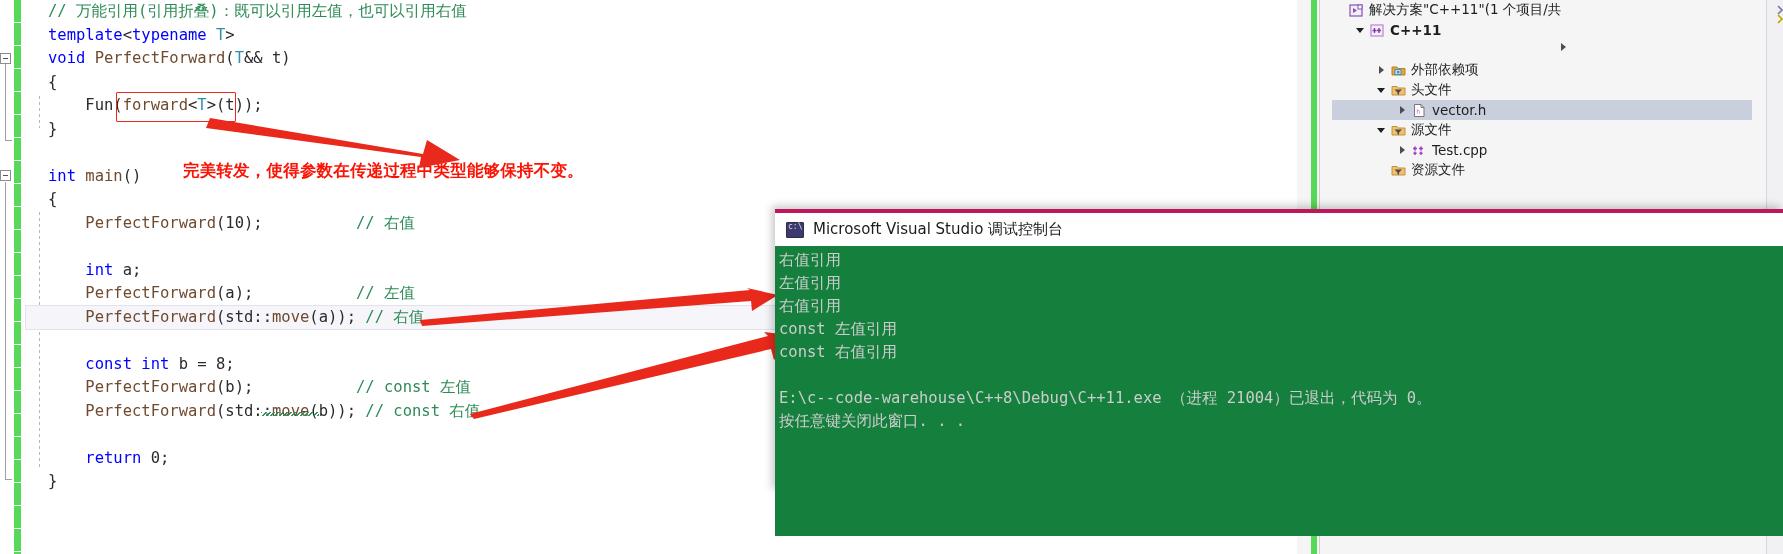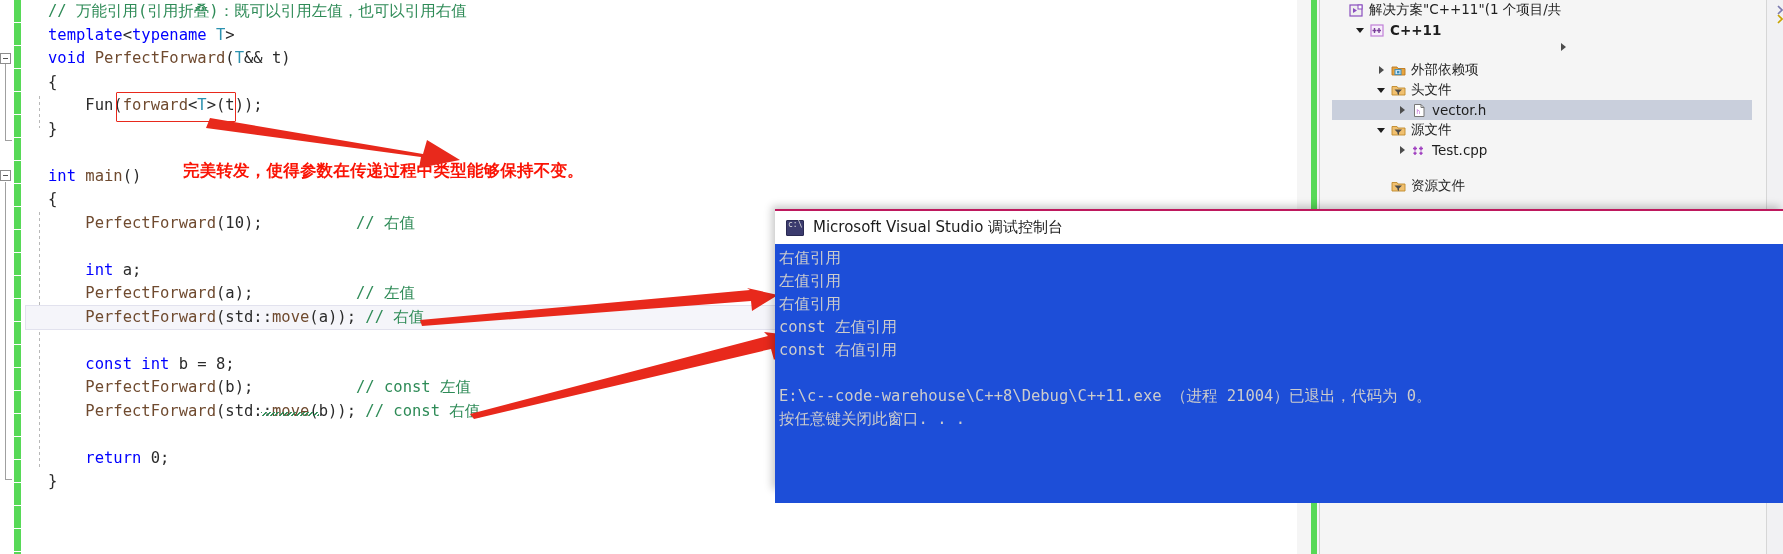--- a/index.html
+++ b/index.html
@@ -116,37 +116,37 @@
     border-left:1px solid #d6d6d6;
   }
   .vtab{position:absolute;left:8px;top:3px;}
   
   #console{
     position:absolute;left:775px;top:209px;width:1008px;height:283px;
     box-shadow:-3px -3px 8px rgba(0,0,0,.22);
   }
   .con-title{
     height:33px;background:#ffffff;display:flex;align-items:center;
-    border-top:2px solid #be185d;
+    border-top:4px solid #be185d;
   }
   .con-ico{
     width:16px;height:14px;margin-left:11px;margin-right:9px;
     background:#3b3b6e;border:1px solid #2a2a52;position:relative;border-radius:1px;
     flex:0 0 16px;
   }
   .con-ico::after{
     content:"c:\\";position:absolute;left:1px;top:-1px;color:#dcdcdc;
     font-family:"DejaVu Sans Mono","Liberation Mono",monospace;font-size:8px;
   }
   .con-title-text{
     font-family:"DejaVu Sans","Liberation Sans",sans-serif;
     font-size:15px;color:#1b1b1b;
   }
   .con-body{
-    height:259px;background:#1d4ed8;overflow:hidden;
+    height:290px;background:#15803d;overflow:hidden;
     font-family:"DejaVu Sans Mono","Liberation Mono",monospace;
     font-size:15.5px;line-height:23px;color:#cccccc;
     padding:3px 0 0 4px;white-space:pre;box-sizing:border-box;
   }
   .con-line{height:23px;}
   .con-gap{height:23px;}
 </style>
 </head>
 <body>
 
@@ -283,21 +283,21 @@
           <span class="ico">
             <svg width="15" height="15" viewBox="0 0 15 15">
               <path d="M3 3.5 L3 7.5 M1 5.5 L5 5.5" stroke="#a040c0" stroke-width="1.6"></path>
               <path d="M9 3.5 L9 7.5 M7 5.5 L11 5.5" stroke="#a040c0" stroke-width="1.6"></path>
               <path d="M3 8.5 L3 12 M1.4 10.2 L4.6 10.2" stroke="#a040c0" stroke-width="1.4"></path>
               <path d="M9 8.5 L9 12 M7.4 10.2 L10.6 10.2" stroke="#a040c0" stroke-width="1.4"></path>
             </svg>
           </span>
           <span class="se-label">Test.cpp</span>
         </div>
-        <div class="se-row" style="padding-left: 42px; margin-top: 16px;">
+        <div class="se-row" style="padding-left: 42px;">
           <span class="tw"></span>
           <span class="ico">
             <svg width="15" height="15" viewBox="0 0 15 15">
               <path d="M1 3.5 L6 3.5 L7 5 L14 5 L14 12 L1 12 Z" fill="#f0c070" stroke="#c08a2a" stroke-width="0.9"></path>
               <path d="M3.5 6.5 L11 6.5 L8 9.5 L8 12 L6.5 11 L6.5 9.5 Z" fill="#4a4a4a"></path>
             </svg>
           </span>
           <span class="se-label">资源文件</span>
         </div>
       </div>

